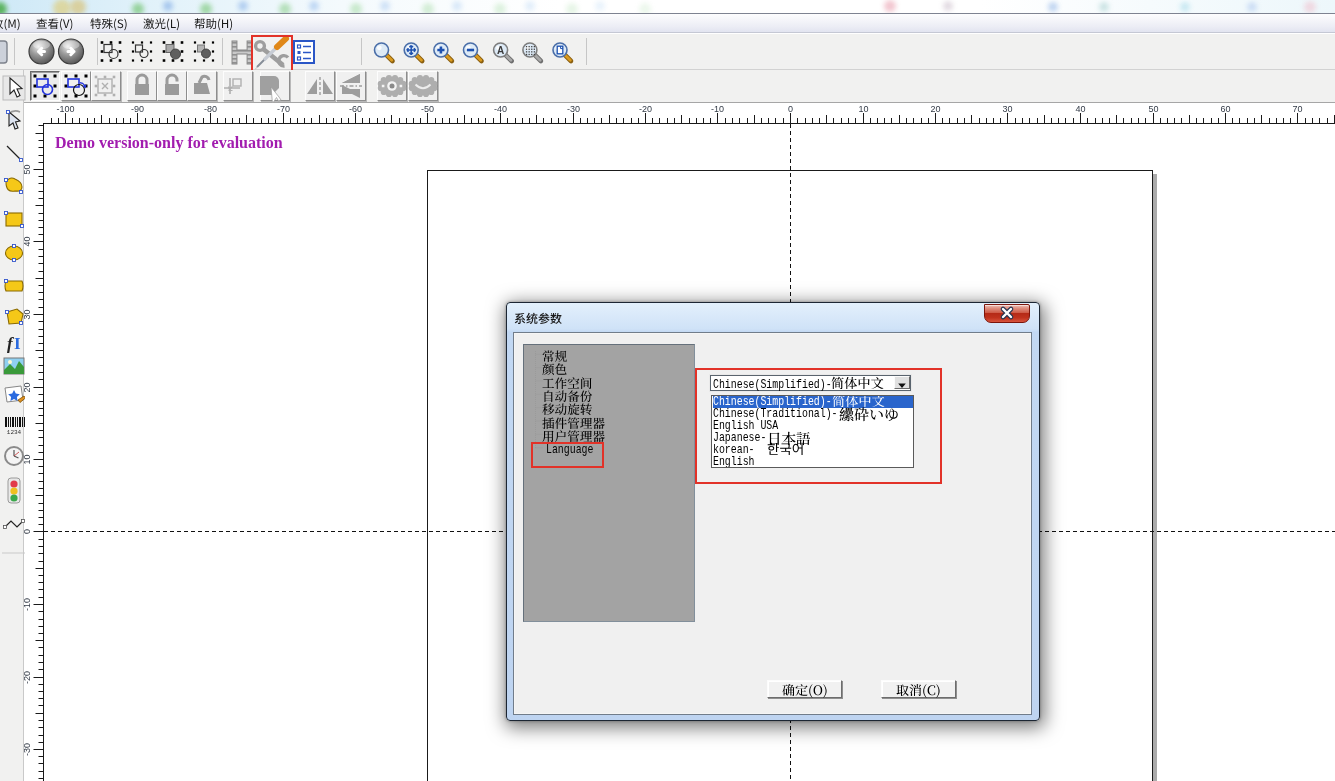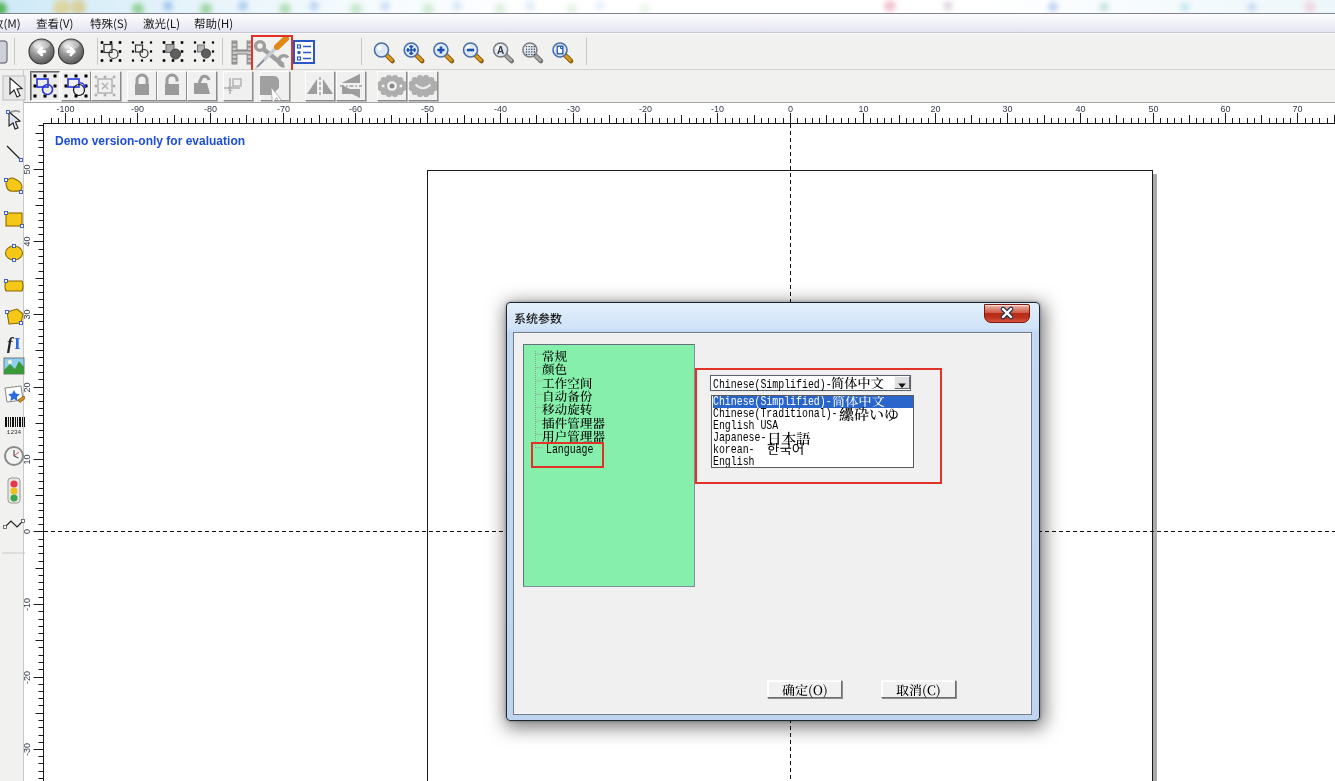--- a/index.html
+++ b/index.html
@@ -16,25 +16,25 @@
 #rulercorner{left:24.5px;top:103px;width:19px;height:21px;background:#fff}
 #hrulerbg{left:24.5px;top:103px;width:1310.5px;height:21px;background:#fff}
 #vrulerbg{left:24.5px;top:124px;width:19px;height:657px;background:#fff}
 #canvas{left:44px;top:124px;width:1291px;height:657px;background:#fff}
 #axisx{left:43px;top:123px;width:1292px;height:1px;background:#1a1a1a}
 #axisy{left:43px;top:123px;width:1px;height:658px;background:#1a1a1a}
 #page{left:427px;top:170px;width:726px;height:611px;border:1px solid #1a1a1a;border-bottom:0}
 #pageshadow{left:1153px;top:174px;width:4px;height:607px;background:#ababab}
 #dashv{left:790px;top:124px;width:1px;height:657px;background:repeating-linear-gradient(180deg,#111 0 4px,transparent 4px 7px)}
 #dashh{left:44px;top:531px;width:1291px;height:1px;background:repeating-linear-gradient(90deg,#111 0 4px,transparent 4px 7px)}
-#demo{left:55px;top:134px;font-family:Liberation Sans, sans-serif;font-weight:bold;font-size:12px;letter-spacing:0px;color:#1d4ed8}
+#demo{left:55px;top:134px;font-family:Liberation Serif, serif;font-weight:bold;font-size:16px;letter-spacing:0px;color:#a21caf}
 #dialog{left:506px;top:302px;width:534px;height:419px;border-radius:4px;background:linear-gradient(#e3f0fc,#cfe2f7 26px,#c2d8f3 29px,#bed4f1 100%);border:1px solid #1c2633;box-shadow:2px 4px 18px 3px rgba(0,0,0,0.5), 0 0 3px rgba(0,0,0,0.35);}
 #dlgpanel{position:absolute;left:6px;top:29px;width:519px;height:383px;background:#f0f0f0;border:1px solid #70ay;border:1px solid #707c8a;box-shadow:inset 0 0 0 1px rgba(255,255,255,.35)}
 #closebtn{position:absolute;left:477px;top:1px;width:46px;height:19px;border-radius:0 2px 7px 7px;background:linear-gradient(#efc4bc,#e09182 18%,#cf5c48 45%,#b52a17 50%,#c0321d 75%,#d8553e);border:1px solid #7c150b;box-shadow:inset 0 1px 0 rgba(255,255,255,.5)}
-#treebox{position:absolute;left:8.5px;top:10.5px;width:172px;height:243px;background:#86efac;border:1px solid #828f9b;border-top-color:#65707b;border-left-color:#65707b}
+#treebox{position:absolute;left:8.5px;top:10.5px;width:172px;height:278px;background:#a3a3a3;border:1px solid #828f9b;border-top-color:#65707b;border-left-color:#65707b}
 .mono{font-family:"Liberation Mono",monospace;color:#000;font-size:13.5px;transform:scaleX(0.732);transform-origin:0 0;white-space:pre;line-height:1}
 #combo{position:absolute;left:196px;top:41.5px;width:201px;height:16px;background:#fff;border:1px solid #5a646e;box-shadow:0 0 0 1px #e9e9e9}
 #combobtn{position:absolute;right:0.5px;top:0.5px;width:16px;height:13px;background:#e0e0e0;border:1px solid;border-color:#fbfbfb #6a6a6a #6a6a6a #fbfbfb}
 #listbox{position:absolute;left:197.3px;top:62.3px;width:203px;height:73px;background:#fff;border:1px solid #5a5a5a;overflow:hidden}
 .lrow{position:absolute;left:1px;width:200px;height:12px}
 .dlgbtn{position:absolute;width:75px;height:18px;background:#f1f1f1;border:1px solid;border-color:#fcfcfc #6d6d6d #6d6d6d #fcfcfc;box-shadow:1px 1px 0 #8f8f8f, inset 1px 1px 0 #ffffff}
 .redbox{position:absolute;border:2px solid #e23228}
 </style></head><body>
 <div id="app">
     <div id="wall" class="abs"></div>

